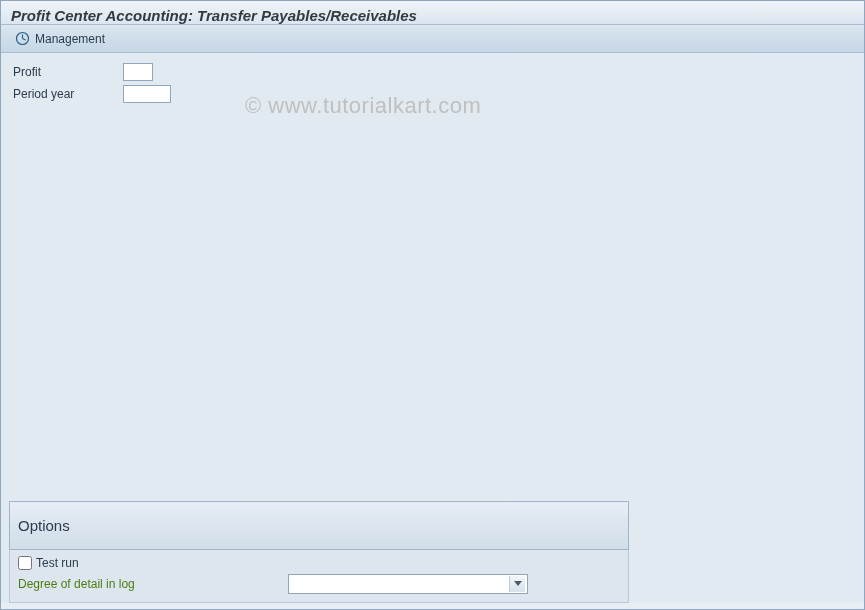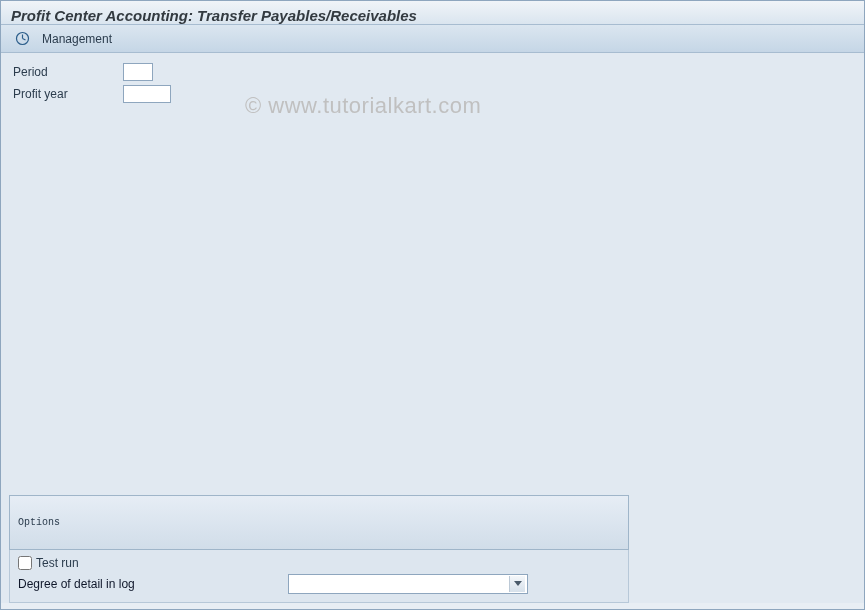--- a/index.html
+++ b/index.html
@@ -32,21 +32,21 @@
       border-bottom: 1px solid #a7bcd0;
       padding: 4px 8px;
       display: flex;
       align-items: center;
       gap: 6px;
       height: 28px;
     }
     .toolbar-btn {
       display: inline-flex;
       align-items: center;
-      gap: 12px;
+      gap: 5px;
       padding: 2px 6px;
       cursor: pointer;
       border-radius: 2px;
       color: #2b3c4d;
     }
     .execute-icon svg {
       display: block;
     }
     .content-area {
       padding: 10px 12px;
@@ -79,24 +79,23 @@
     .options-panel {
       position: absolute;
       bottom: 0px;
       left: 8px;
       width: 620px;
       background: #e1e9f1;
     }
     .options-header {
       background: linear-gradient(to bottom, #e6edf5 0%, #d1dde9 100%);
       border: 1px solid #9fb5c9;
-      padding: 21px 8px;
-      color: #2b3c4d;
-      font-size: 10px;
-      font-family: Liberation Mono, monospace;
+      padding: 15px 8px;
+      color: #2b3c4d;
+      font-size: 15px;
     }
     .options-body {
       border-left: 1px solid #b7c8d8;
       border-right: 1px solid #b7c8d8;
       border-bottom: 1px solid #b7c8d8;
       padding: 6px 8px 8px 8px;
       background: #dde6ef;
     }
     .check-row {
       display: flex;
@@ -112,21 +111,21 @@
     .check-label {
       color: #2b3c4d;
     }
     .dropdown-row {
       display: flex;
       align-items: center;
       margin-top: 2px;
     }
     .dropdown-label {
       width: 270px;
-      color: #0f172a;
+      color: #4d7c0f;
     }
     .dropdown {
       width: 240px;
       height: 20px;
       border: 1px solid #8ea6be;
       background: #ffffff;
       display: flex;
       align-items: center;
       justify-content: space-between;
       padding: 0 2px 0 4px;
@@ -175,26 +174,26 @@
     </span>
     <span>Management</span>
   </div>
 </div>
 
 <div class="content-area">
 
   <div class="watermark">© www.tutorialkart.com</div>
 
   <div class="field-row">
-    <span class="field-label">Period</span>
+    <span class="field-label">Profit</span>
     <input class="field-input short" type="text" value="" style="">
   </div>
 
   <div class="field-row">
-    <span class="field-label">Profit year</span>
+    <span class="field-label">Period year</span>
     <input class="field-input med" type="text" value="" style="">
   </div>
 
   <div class="options-panel">
     <div class="options-header">
       <span>Options</span>
     </div>
     <div class="options-body">
       <div class="check-row">
         <input type="checkbox" style="">

